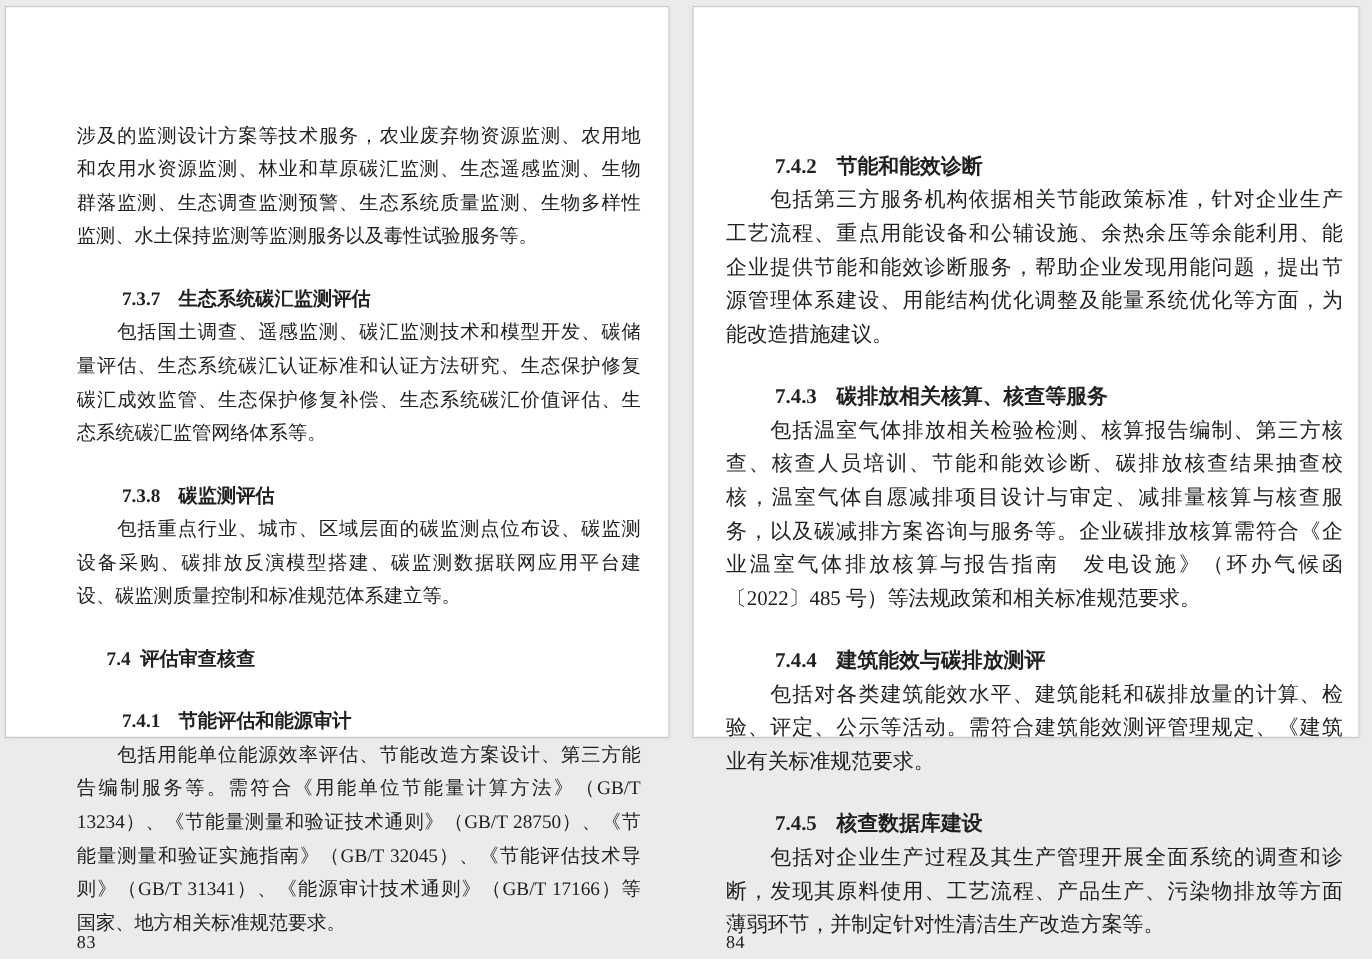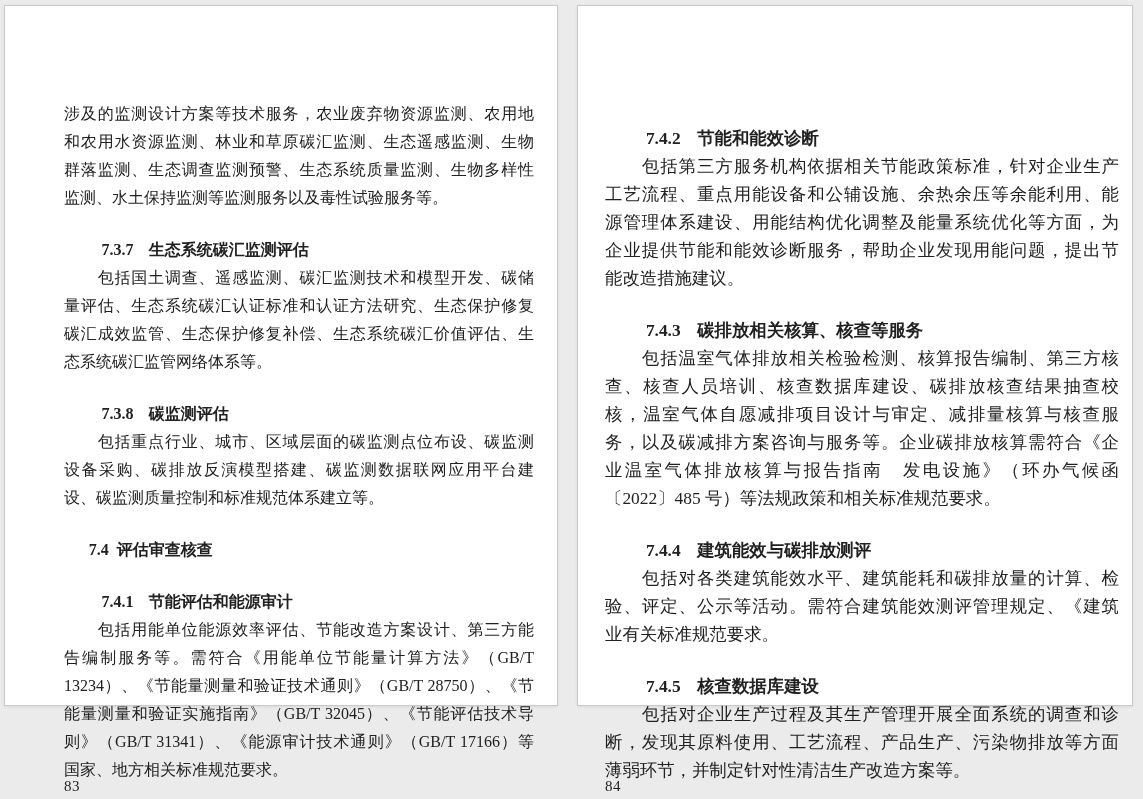--- a/index.html
+++ b/index.html
@@ -10,21 +10,21 @@
     font-family: "Liberation Serif", "DejaVu Serif", serif;
     color: #212121;
   }
   .canvas {
     display: flex;
     padding: 5px 0 0 4px;
     gap: 19px;
   }
   .page {
     box-sizing: border-box;
-    height: 701px;
+    height: 610px;
     background: #ffffff;
     border: 1px solid #c9c9c9;
     box-shadow: 0 1px 3px rgba(0,0,0,0.07);
   }
   .page-left  { width: 554px; padding: 94px 23px 0 59px; font-size: 16px; }
   .page-right { width: 556px; padding: 94px 13px 0 27px; font-size: 17.4px; }
   .line {
     height: 28px;
     line-height: 28px;
     overflow: hidden;
@@ -80,26 +80,26 @@
         <div class="line l">国家、地方相关标准规范要求。</div>
       </div>
     <div class="page-number">83</div>
   </div>
 
   <div class="page page-right">
     <div class="page-body">
         <div class="line h3"><span class="hnum">7.4.2</span><span>节能和能效诊断</span></div>
         <div class="line j">　　包括第三方服务机构依据相关节能政策标准，针对企业生产</div>
         <div class="line j">工艺流程、重点用能设备和公辅设施、余热余压等余能利用、能</div>
+        <div class="line j">企业提供节能和能效诊断服务，帮助企业发现用能问题，提出节</div>
         <div class="line j">源管理体系建设、用能结构优化调整及能量系统优化等方面，为</div>
-        <div class="line j">企业提供节能和能效诊断服务，帮助企业发现用能问题，提出节</div>
         <div class="line l">能改造措施建议。</div>
         <div class="line h3"><span class="hnum">7.4.3</span><span>碳排放相关核算、核查等服务</span></div>
         <div class="line j">　　包括温室气体排放相关检验检测、核算报告编制、第三方核</div>
-        <div class="line j">查、核查人员培训、核查数据库建设、碳排放核查结果抽查校</div>
+        <div class="line j">查、核查人员培训、节能和能效诊断、碳排放核查结果抽查校</div>
         <div class="line j">核，温室气体自愿减排项目设计与审定、减排量核算与核查服</div>
         <div class="line j">务，以及碳减排方案咨询与服务等。企业碳排放核算需符合《企</div>
         <div class="line j">业温室气体排放核算与报告指南　发电设施》（环办气候函</div>
         <div class="line l">〔2022〕485 号）等法规政策和相关标准规范要求。</div>
         <div class="line h3"><span class="hnum">7.4.4</span><span>建筑能效与碳排放测评</span></div>
         <div class="line j">　　包括对各类建筑能效水平、建筑能耗和碳排放量的计算、检</div>
         <div class="line j">验、评定、公示等活动。需符合建筑能效测评管理规定、《建筑</div>
         <div class="line l">业有关标准规范要求。</div>
         <div class="line h3"><span class="hnum">7.4.5</span><span>核查数据库建设</span></div>
         <div class="line j">　　包括对企业生产过程及其生产管理开展全面系统的调查和诊</div>

